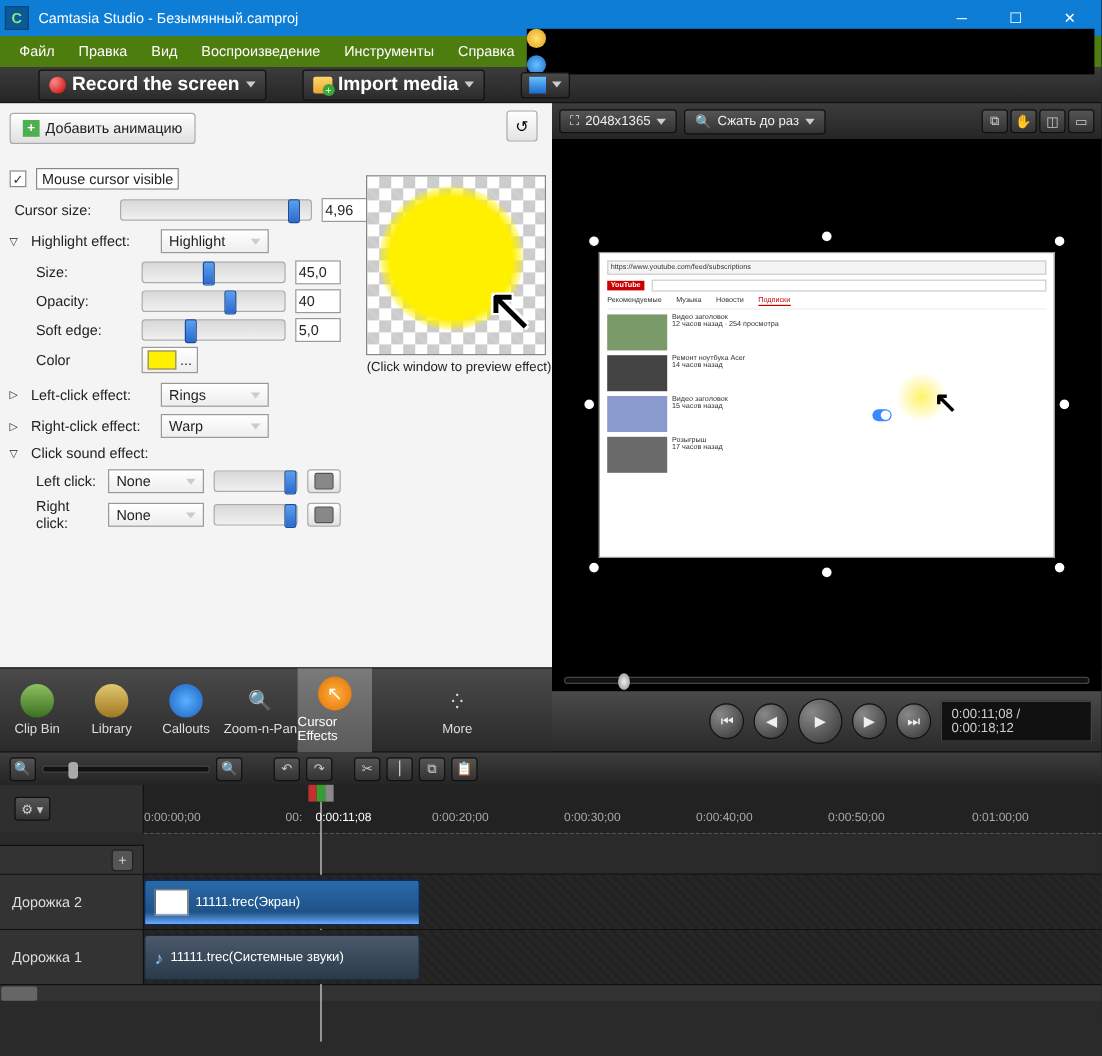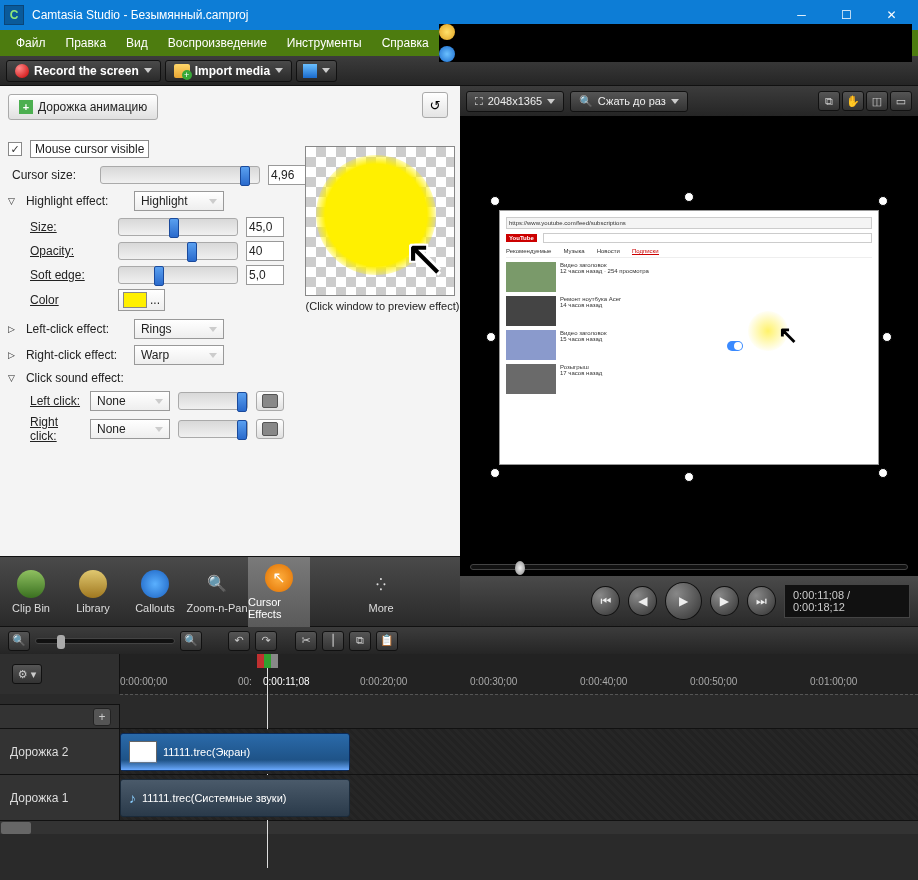--- a/index.html
+++ b/index.html
@@ -12,42 +12,42 @@
 .titlebar .wbtn { width: 45px; height: 30px; display: flex; align-items: center; justify-content: center; color: #fff; cursor: pointer; }
 
 
 .menubar { height: 26px; background: #4d7c0f; display: flex; align-items: center; padding: 0 6px; }
 .menubar span { color: #fff; padding: 4px 10px; cursor: pointer; }
 .menubar .right { margin-left: auto; display: flex; gap: 6px; padding-right: 6px; }
 .menubar .help-icon { width: 16px; height: 16px; border-radius: 50%; }
 
 
 .toolbar { height: 30px; background: linear-gradient(#3c3c3c,#252525); display: flex; align-items: center; padding: 0 6px; gap: 4px; border-bottom: 1px solid #111; }
-.tb-btn { background: linear-gradient(#4a4a4a,#2a2a2a); border: 1px solid #111; border-radius: 3px; padding: 3px 8px; color: #fff; display: flex; align-items: center; gap: 5px; cursor: pointer; font-size: 12px; }
+.tb-btn { background: linear-gradient(#4a4a4a,#2a2a2a); border: 1px solid #111; border-radius: 3px; padding: 3px 8px; color: #fff; display: flex; align-items: center; gap: 5px; cursor: pointer; font-size: 16px; margin-left: 26px; }
 .rec-dot { width: 14px; height: 14px; background: radial-gradient(circle at 30% 30%, #ff8a8a, #c80000); border-radius: 50%; }
 .folder-icon { width: 16px; height: 14px; background: linear-gradient(#ffd76a,#e8a532); border-radius: 2px; position: relative; }
 .folder-icon::after{content:'+';position:absolute;right:-2px;bottom:-2px;background:#38a838;color:#fff;font-size:9px;width:10px;height:10px;border-radius:50%;line-height:10px;text-align:center;}
 .drop-caret { width: 0; height: 0; border-left: 4px solid transparent; border-right: 4px solid transparent; border-top: 5px solid #ccc; }
 
 
 .split { display: flex; height: 540px; }
 .left { width: 460px; display: flex; flex-direction: column; }
 .right { flex: 1; background: #000; display: flex; flex-direction: column; }
 
 
 .panel { background: #f4f4f4; flex: 1; padding: 8px; color: #222; overflow: hidden; position: relative; }
 .panel-row { display: flex; align-items: center; gap: 8px; margin-bottom: 6px; }
 .btn-gray { background: linear-gradient(#fff,#e0e0e0); border: 1px solid #aaa; border-radius: 3px; padding: 5px 10px; display: flex; align-items: center; gap: 5px; cursor: pointer; }
 .plus-sq { width: 14px; height: 14px; background: #4caf50; color: #fff; font-weight: bold; display: flex; align-items: center; justify-content: center; font-size: 11px; }
 .chk { width: 14px; height: 14px; border: 1px solid #888; background: #fff; display: inline-flex; align-items: center; justify-content: center; }
 .chk.checked::after { content: '✓'; font-size: 11px; color: #333; }
 .lbl-box { border: 1px solid #888; padding: 1px 4px; background: #fff; }
 .slider-row { display: flex; align-items: center; gap: 8px; margin: 4px 0; padding-left: 4px; }
 .slider-row .label { width: 80px; }
-.slider-row.indent .label { padding-left: 18px; width: 98px; text-decoration: underline; }
+.slider-row.indent .label { padding-left: 18px; width: 98px; }
 .slider-track { flex: 1; height: 18px; background: linear-gradient(#d8d8d8,#f0f0f0); border: 1px solid #aaa; border-radius: 3px; position: relative; cursor: pointer; }
 .slider-thumb { position: absolute; top: -1px; width: 10px; height: 20px; background: linear-gradient(#5aa0f0,#2a6acc); border: 1px solid #1a4a9c; border-radius: 2px; }
 .val-box { width: 38px; border: 1px solid #999; padding: 2px; background: #fff; text-align: left; }
 .sel { border: 1px solid #999; background: linear-gradient(#fff,#eee); padding: 2px 6px; width: 90px; display: flex; justify-content: space-between; align-items: center; cursor: pointer; }
 .collapse-caret { font-size: 9px; margin-right: 3px;}
 .color-swatch { width: 24px; height: 16px; background: #fff000; border: 1px solid #888; }
 
 .cursor-preview { position: absolute; right: 0; top: 30px; width: 155px; }
 .prev-undo { position: absolute; right: 12px; top: 6px; width: 26px; height: 26px; border: 1px solid #aaa; background: linear-gradient(#fff,#e4e4e4); border-radius: 3px; display: flex; align-items: center; justify-content: center; cursor: pointer; }
 .prev-box { width: 150px; height: 150px; margin-top: 30px;
@@ -166,21 +166,21 @@
   </div>
 </div>
 
 <div class="split">
 
   <div class="left">
     <div class="panel">
       <div class="panel-row">
         <div class="btn-gray">
           <span class="plus-sq">+</span>
-          <span>Дорожка анимацию</span>
+          <span>Добавить анимацию</span>
         </div>
       </div>
       <button class="prev-undo">↺</button>
 
       <div class="panel-row" style="margin-top:19px;height:20px">
         <span class="chk checked"></span>
         <span class="lbl-box">Mouse cursor visible</span>
       </div>
 
       <div class="slider-row">

